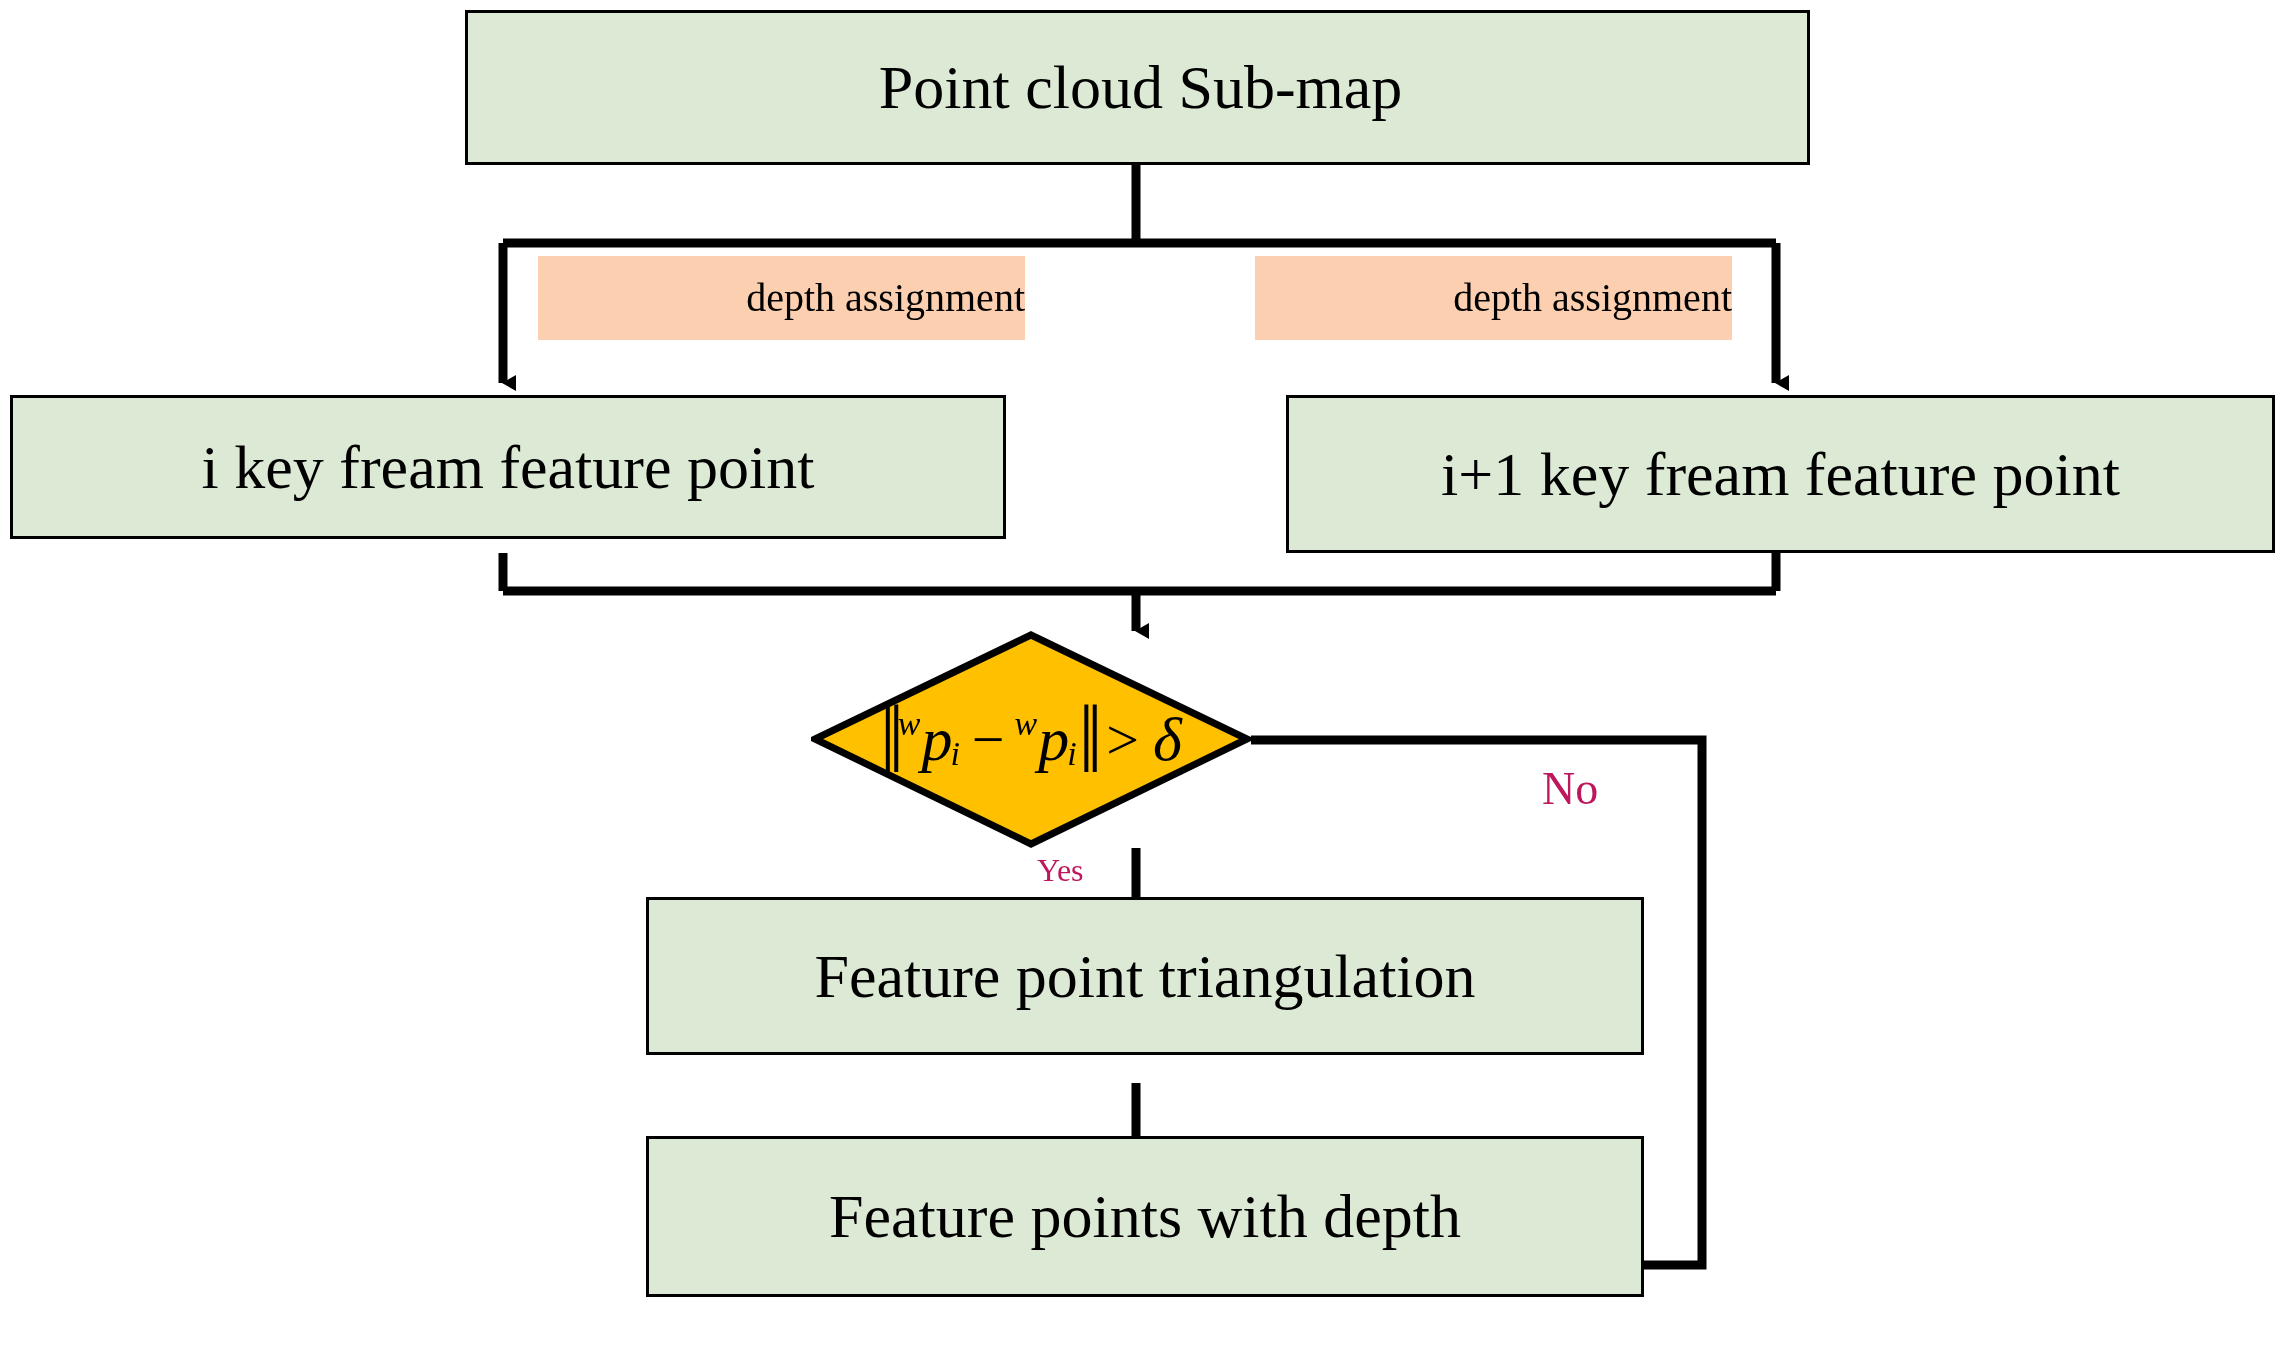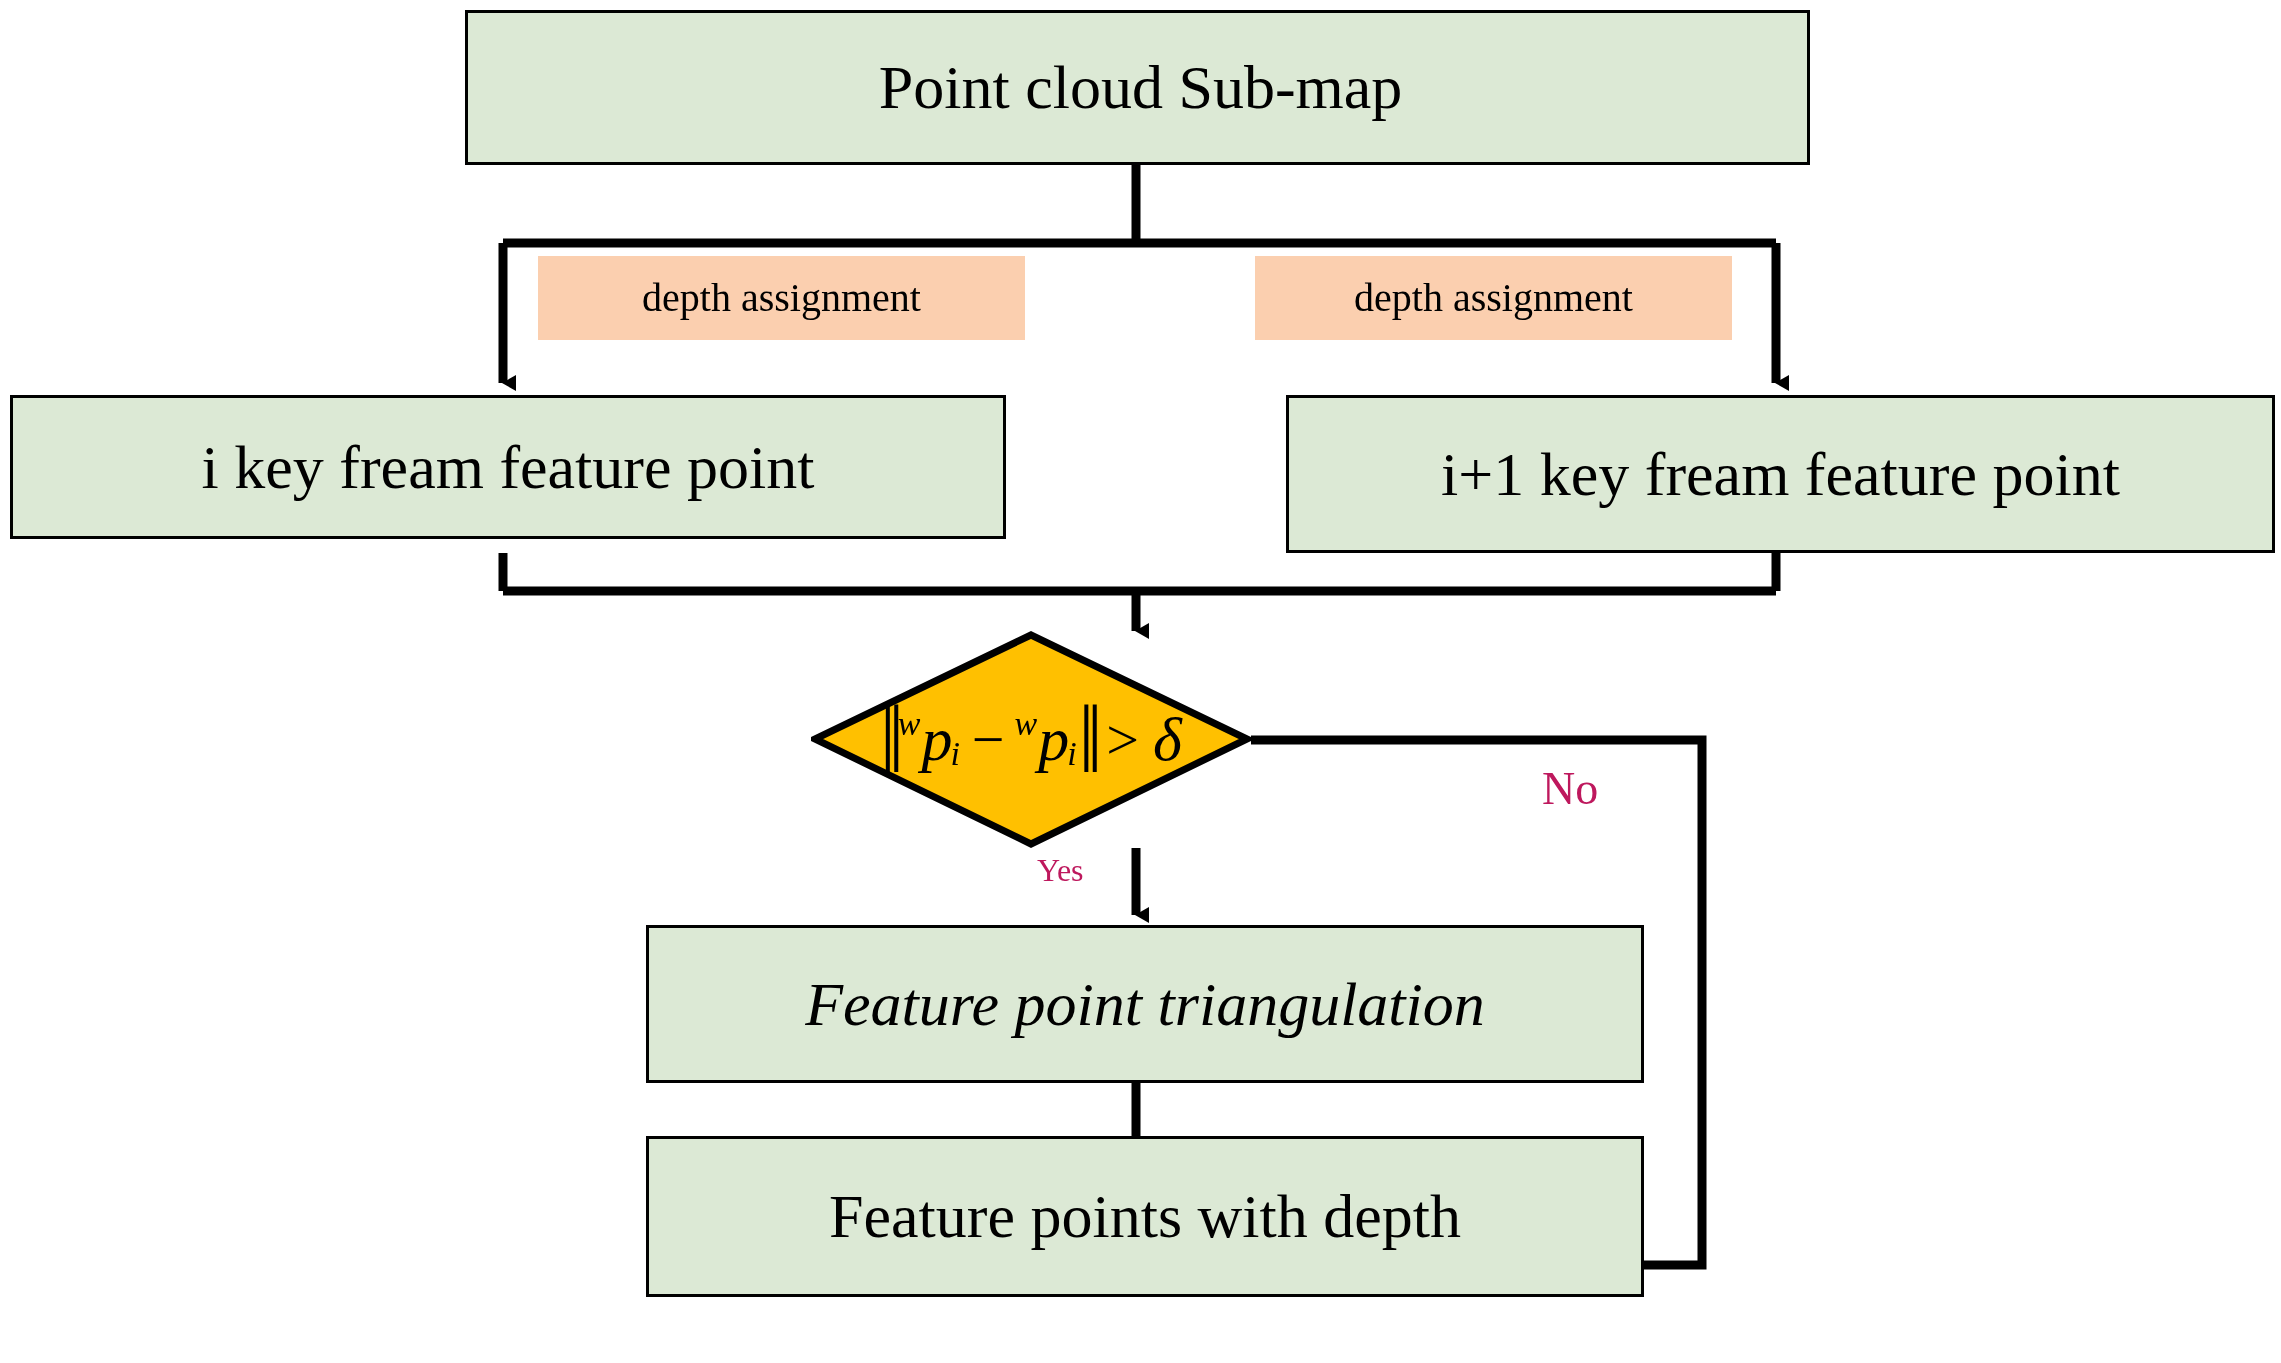--- a/index.html
+++ b/index.html
@@ -33,20 +33,21 @@
     color: #000000;
     line-height: 1.08;
   }
   .proc {
     background: #dce9d5;
     border: 3px solid #000000;
   }
   .note {
     background: #fbcfaf;
     border: none;
+    justify-content: flex-end;
   }
   .edge-label {
     position: absolute;
     color: #be185d;
     font-family: "Liberation Serif", "DejaVu Serif", serif;
     white-space: nowrap;
   }
   .diamond-wrap {
     position: absolute;
   }
@@ -176,21 +177,21 @@
         <span class="op">&gt;</span>
         <span class="delta">δ</span>
       </span>
     </div>
   </div>
 
   <div class="edge-label" style="left:1037px; top:852px; font-size:32px;">Yes</div>
 
   <div class="edge-label" style="left:1542px; top:762px; font-size:46px;">No</div>
 
-  <div class="node proc" style="left:646px; top:925px; width:998px; height:158px; font-size:62px;font-style:italic;">
+  <div class="node proc" style="left:646px; top:897px; width:998px; height:158px; font-size:62px;">
     <span>Feature point triangulation</span>
   </div>
 
   <div class="node proc" style="left:646px; top:1136px; width:998px; height:161px; font-size:62px; flex-direction:column;">
     <span>Feature points with depth</span>
   </div>
 
 </div>
 
 </body></html>

